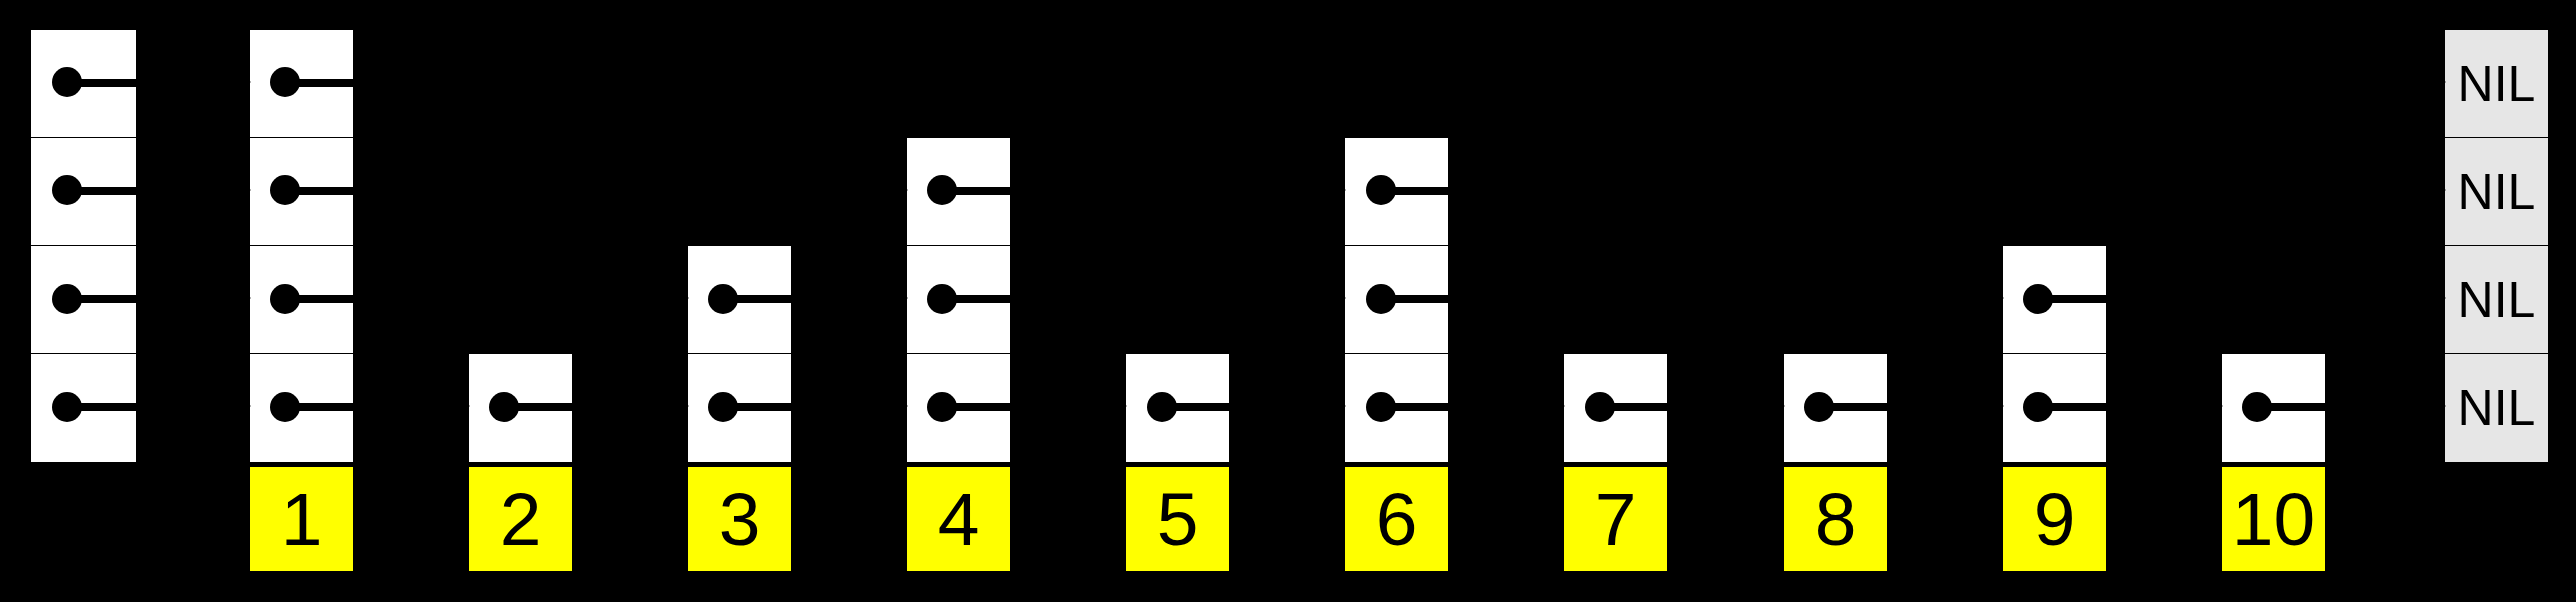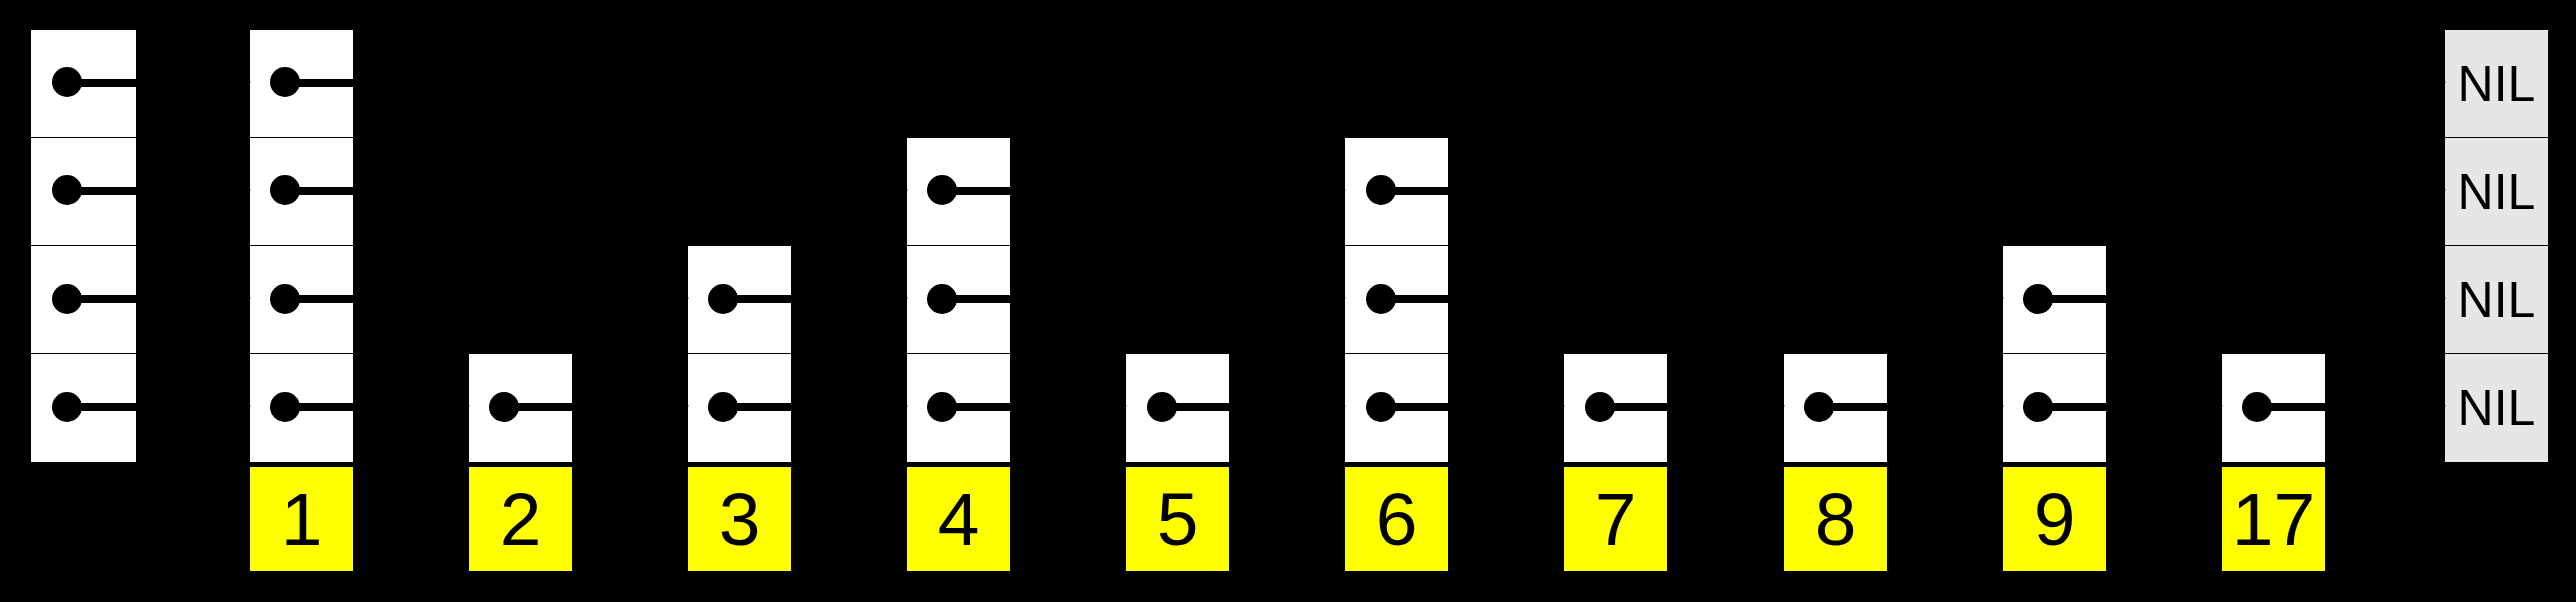--- a/index.html
+++ b/index.html
@@ -112,21 +112,21 @@
     <div class="dot" style="left: 2023px; top: 284px;"></div>
     <div class="cell" style="left: 2002px; top: 353px; width: 105px; height: 110px;"></div>
     <div class="dot" style="left: 2023px; top: 392px;"></div>
     <div class="key-box" style="left: 2002px; top: 466px; width: 105px; height: 106px;">
       <span class="key-label">9</span>
     </div>
     <div class="node-col"></div>
     <div class="cell" style="left: 2221px; top: 353px; width: 105px; height: 110px;"></div>
     <div class="dot" style="left: 2242px; top: 392px;"></div>
     <div class="key-box" style="left: 2221px; top: 466px; width: 105px; height: 106px;">
-      <span class="key-label">17</span>
+      <span class="key-label">10</span>
     </div>
     <div class="node-col"></div>
     <div class="cell nil-cell" style="left: 2444px; top: 29px; width: 105px; height: 110px;">
       <span class="nil-label">NIL</span>
     </div>
     <div class="cell nil-cell" style="left: 2444px; top: 137px; width: 105px; height: 110px;">
       <span class="nil-label">NIL</span>
     </div>
     <div class="cell nil-cell" style="left: 2444px; top: 245px; width: 105px; height: 110px;">
       <span class="nil-label">NIL</span>

